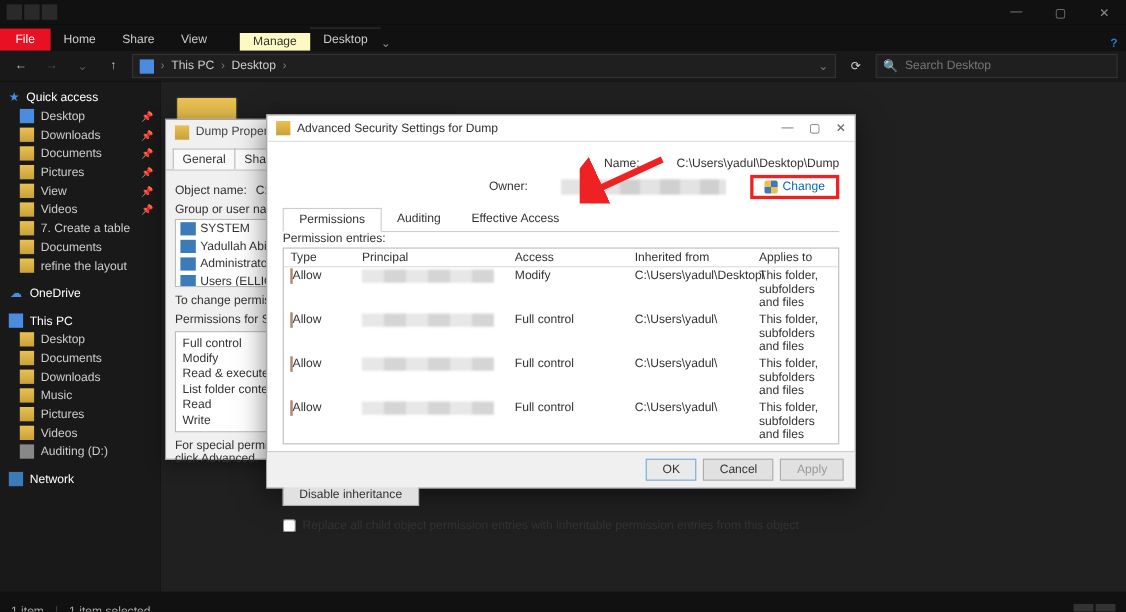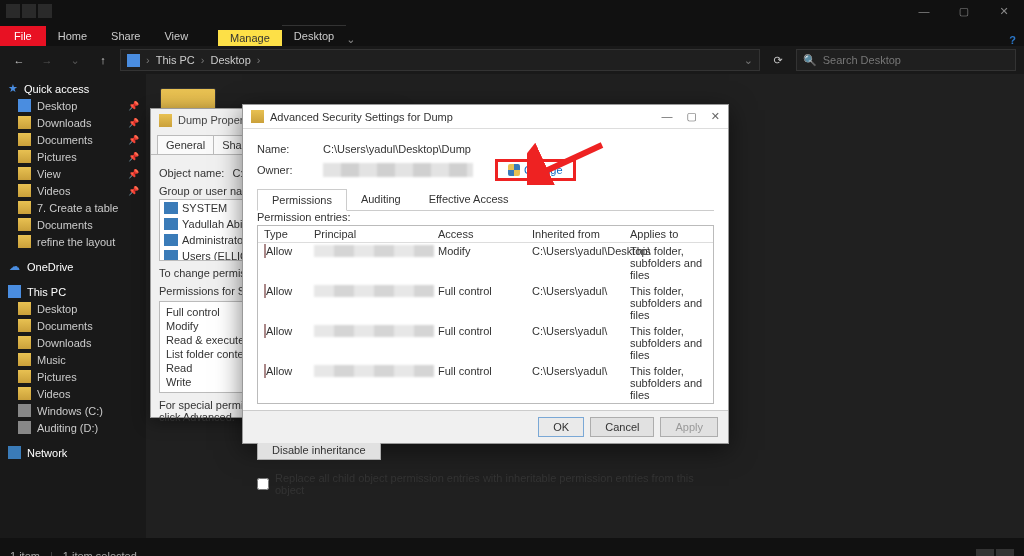--- a/index.html
+++ b/index.html
@@ -10,21 +10,21 @@
 .titlebar .win-icons { display: flex; gap: 2px; margin-left: 6px; }
 .titlebar .win-icons span { width: 14px; height: 14px; background: #2a2a2a; }
 .titlebar .spacer { flex: 1; }
 .titlebar .win-ctrl { display: flex; }
 .titlebar .win-ctrl span { width: 40px; height: 22px; display: flex; align-items: center; justify-content: center; color: #888; }
 
 
 .ribbon { height: 24px; background: #111; display: flex; align-items: flex-end; color: #ccc; }
 .ribbon .file-tab { background: #e81123; color: #fff; padding: 4px 14px; font-size: 11px; }
 .ribbon .tab { padding: 4px 12px; font-size: 11px; color: #ccc; }
-.ribbon .manage-group { background: #fde047; color: #333; padding: 2px 12px; font-size: 10px; margin-left: 4px; }
+.ribbon .manage-group { background: #fef9c3; color: #333; padding: 2px 12px; font-size: 10px; margin-left: 4px; }
 .ribbon .desktop-tab { padding: 4px 12px; border-top: 1px solid #333; }
 .ribbon .help { margin-left: auto; margin-right: 8px; color: #2b77c9; font-weight: bold; }
 .ribbon .chevron { margin-right: 12px; color: #888; }
 
 
 .addressbar { height: 28px; background: #191919; display: flex; align-items: center; padding: 0 8px; gap: 6px; }
 .navbtn { width: 22px; height: 22px; color: #ccc; display: flex; align-items: center; justify-content: center; }
 .navbtn.disabled { color: #555; }
 .addrbox { flex: 1; height: 22px; background: #1f1f1f; border: 1px solid #333; display: flex; align-items: center; padding: 0 6px; color: #ccc; gap: 6px; }
 .addrbox .sep { color: #777; }
@@ -62,39 +62,39 @@
 .props .obj-row { display: flex; gap: 8px; margin: 4px 0; }
 .props .group-lbl { margin-top: 6px; }
 .props .ulist { border: 1px solid #bbb; background: #fff; height: 62px; overflow: hidden; margin-top: 2px; }
 .props .ulist div { padding: 2px 4px; display: flex; align-items: center; gap: 4px; }
 .props .permtxt { margin: 6px 0 4px 0; }
 .props .permlist { border: 1px solid #bbb; background: #fff; padding: 3px 6px; }
 .props .permlist div { padding: 1px 0; }
 .props .special { margin-top: 6px; }
 
 
-.adv { position: absolute; left: 242px; top: 104px; width: 487px; height: 340px; background: #fff; border: 1px solid #999; box-shadow: 0 6px 24px rgba(0,0,0,.5); }
+.adv { position: absolute; left: 242px; top: 104px; width: 536px; height: 340px; background: #fff; border: 1px solid #999; box-shadow: 0 6px 24px rgba(0,0,0,.5); }
 .adv .dlg-title { height: 24px; display: flex; align-items: center; padding: 0 8px; color: #333; gap: 6px; border-bottom: 1px solid #ddd; }
 .adv .dlg-title .winbtns { margin-left: auto; display: flex; gap: 14px; color: #666; }
 .adv .body { padding: 10px 14px; color: #333; }
-.adv .row { display: flex; align-items: center; gap: 16px; margin: 4px 0; }
+.adv .row { display: flex; align-items: center; gap: 16px; margin: 4px 0; justify-content: flex-end; }
 .adv .row .lbl { width: 50px; }
 .adv .owner-blur { display: inline-block; width: 150px; height: 14px; background: repeating-linear-gradient(90deg,#e3e3e3,#e3e3e3 18px,#d0d0d0 18px,#d0d0d0 36px); filter: blur(1px); }
 .adv .change-box { border: 3px solid #e22; padding: 2px 10px; margin-left: 6px; display: inline-flex; align-items: center; gap: 4px; }
 .adv .change-link { color: #0a66c2; }
 .adv .shield { width: 12px; height: 12px; background: conic-gradient(#3a7bb8 0 25%, #e8c152 0 50%, #3a7bb8 0 75%, #e8c152 0); border-radius: 2px; }
 
 .adv .subtabs { display: flex; margin-top: 8px; border-bottom: 1px solid #ccc; }
 .adv .subtabs span { padding: 4px 14px; color: #333; }
 .adv .subtabs span.active { border: 1px solid #ccc; border-bottom: 1px solid #fff; margin-bottom: -1px; background: #fff; }
 
 .adv .info { margin: 8px 0 4px 0; }
 .adv .entries-lbl { margin-bottom: 2px; }
 .adv .grid { border: 1px solid #bbb; background: #fff; }
-.adv .grid-header, .adv .grid-row { display: grid; grid-template-columns: 46px 120px 90px 94px 1fr; padding: 2px 6px; gap: 4px; }
+.adv .grid-header, .adv .grid-row { display: grid; grid-template-columns: 46px 120px 90px 94px 1fr; padding: 2px 6px; gap: 19px; }
 .adv .grid-header { color: #333; border-bottom: 1px solid #ddd; }
 .adv .grid-row { color: #333; }
 .adv .grid-row .ico { width: 14px; height: 14px; background: #e8c152; border: 1px solid #a88; }
 .adv .grid-row .blur { display: inline-block; width: 100%; height: 12px; background: repeating-linear-gradient(90deg,#e7e7e7,#e7e7e7 20px,#d5d5d5 20px,#d5d5d5 40px); filter: blur(1px); }
 
 .adv .btnrow { display: flex; gap: 8px; margin-top: 8px; }
 .adv button, .btn { padding: 3px 14px; border: 1px solid #adadad; background: #e1e1e1; color: #333; font-size: 11px; }
 .adv button:disabled { color: #999; }
 .adv .disable-row { margin-top: 8px; }
 .adv .checkbox-row { display: flex; align-items: center; gap: 6px; margin-top: 12px; }
@@ -238,24 +238,20 @@
           <span class="icon-sm folder-ico"></span>
           <span>Music</span>
         </div>
         <div class="item">
           <span class="icon-sm folder-ico"></span>
           <span>Pictures</span>
         </div>
         <div class="item">
           <span class="icon-sm folder-ico"></span>
           <span>Videos</span>
-        </div>
-        <div class="item">
-          <span class="icon-sm disk-ico"></span>
-          <span>Windows (C:)</span>
         </div>
         <div class="item">
           <span class="icon-sm disk-ico"></span>
           <span>Auditing (D:)</span>
         </div>
       </div>
     <div class="section-gap"></div>
     <h4>
         <span class="icon-sm net-ico"></span>
         <span>Network</span>

